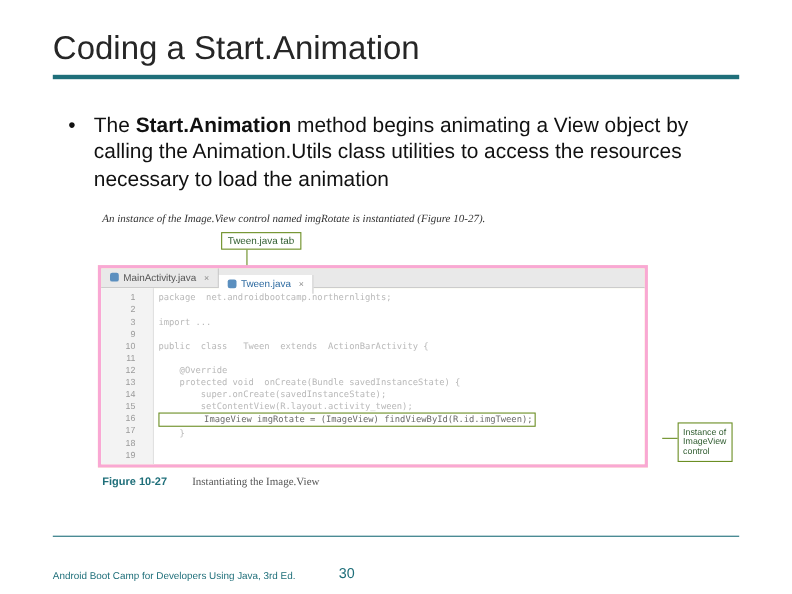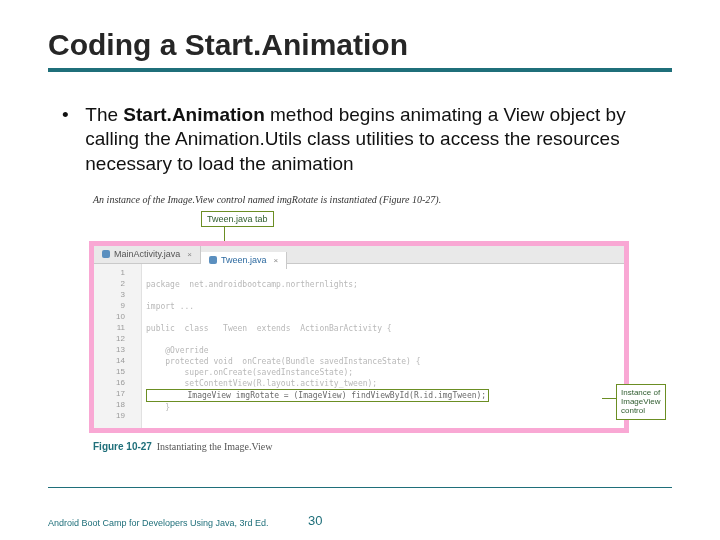--- a/index.html
+++ b/index.html
@@ -6,21 +6,21 @@
   body {
     width: 720px;
     height: 540px;
     background: #ffffff;
     font-family: Arial, Helvetica, sans-serif;
     position: relative;
     overflow: hidden;
   }
   .title {
     font-size: 30px;
-    font-weight: bold;
+    font-weight: normal;
     color: #262626;
     padding: 28px 0 4px 48px;
   }
   .title-rule {
     margin: 2px 48px 0 48px;
     border: none;
     border-top: 4px solid #1f6f7a;
   }
   .bullet-block {
     padding: 31px 52px 10px 62px;
@@ -59,23 +59,23 @@
     padding: 2px 5px;
     text-align: right;
   }
   .callout-top .leader {
     position: absolute;
     left: 135px; top: 16px;
     width: 1px; height: 14px;
     background: #6b8e23;
   }
   .ide {
-    border: 5px solid #f9a8d4;
+    border: 3px solid #f9a8d4;
     background: #fef9c3;
-    width: 540px;
+    width: 500px;
   }
   .tabbar {
     display: flex;
     background: #e9e9e9;
     border-bottom: 1px solid #c9c9c9;
     height: 18px;
     font-size: 9px;
     align-items: center;
   }
   .tab {
@@ -107,21 +107,21 @@
     padding: 3px 2px 3px 0;
     line-height: 11px;
     position: relative;
   }
   .gutter .ln { display:block; padding-right: 14px; position: relative; }
   .code {
     flex: 1;
     font-family: Consolas, monospace;
     font-size: 8px;
     color: #b8b8b8;
-    padding: 15px 4px;
+    padding: 3px 4px;
     line-height: 11px;
     white-space: pre;
     filter: blur(0.5px);
     position: relative;
   }
   .callout-right {
     position: absolute;
     right: 54px;
     top: 384px;
     width: 50px;
@@ -140,21 +140,21 @@
     width: 14px; height: 1px;
     background: #6b8e23;
   }
   .fig-label {
     padding: 8px 0 0 4px;
     font-size: 10px;
   }
   .fig-label .num { color: #1f6f7a; font-weight: bold; font-family: Arial; }
   .fig-label .desc {
     font-family: Georgia, serif; color: #555;
-    margin-left: 2px;
+    margin-left: 20px;
   }
   .footer-rule {
     position: absolute;
     left: 48px; right: 48px; bottom: 52px;
     border-top: 1px solid #1f6f7a;
   }
   .footer {
     position: absolute;
     left: 48px; right: 48px; bottom: 12px;
     display: flex;

